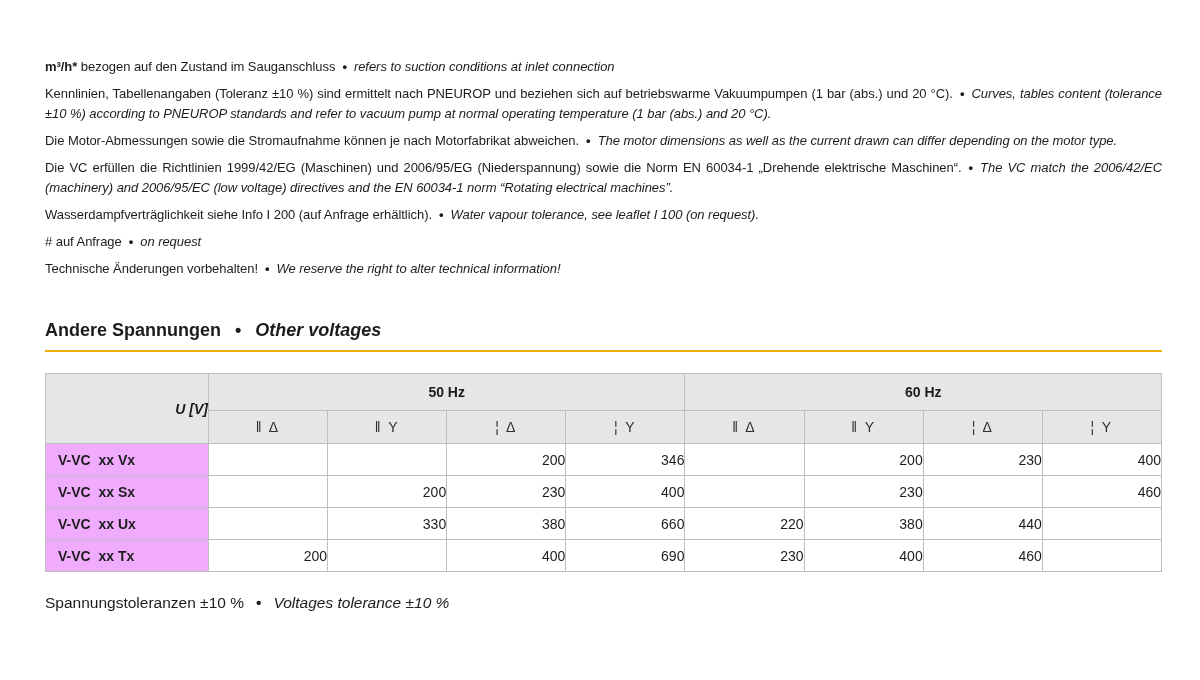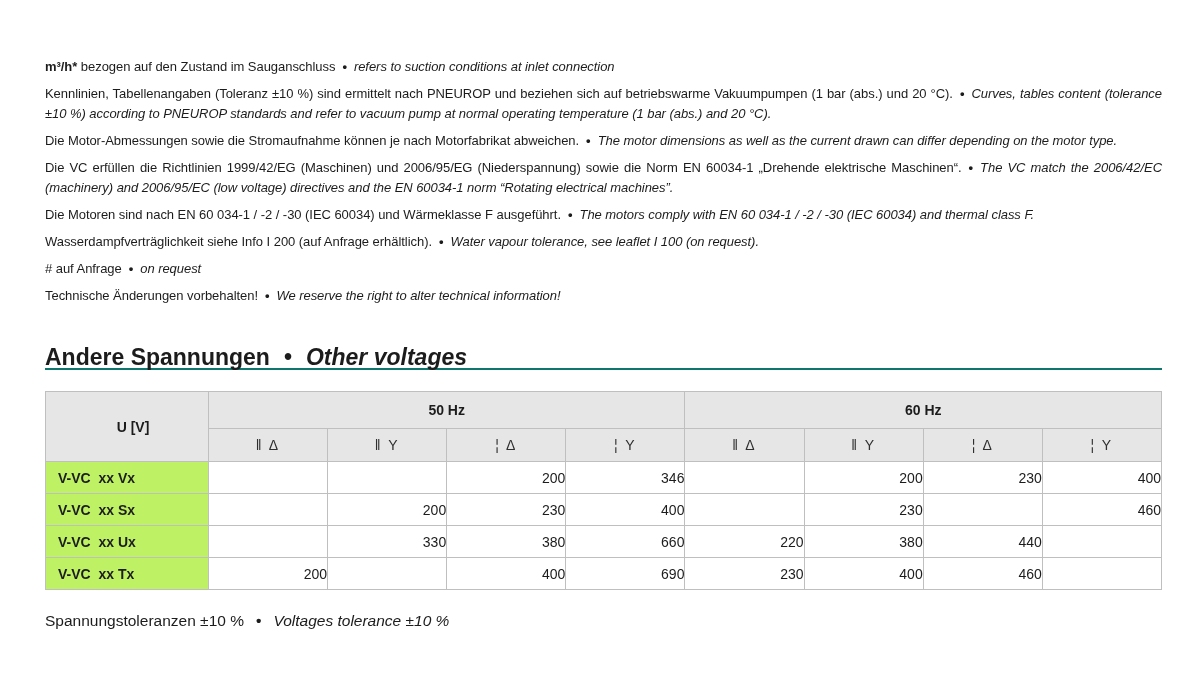--- a/index.html
+++ b/index.html
@@ -24,65 +24,67 @@
   .notes em, .heading em, .footer-note em { font-style: italic; }
   .sep {
     font-style: normal;
     font-weight: bold;
     margin: 0 7px;
   }
 
   
   .heading {
     margin-top: 40px;
-    font-size: 23px;
+    font-size: 18px;
     font-weight: bold;
     line-height: 22px;
-    border-bottom: 2px solid #0f766e;
+    padding-bottom: 9px;
+    border-bottom: 2px solid #eab308;
   }
   .heading .sep { margin: 0 14px; }
 
   
   table.voltages {
     margin-top: 21px;
     width: 100%;
     border-collapse: collapse;
     table-layout: fixed;
   }
   table.voltages th, table.voltages td {
     border: 1px solid #bfbfbf;
     font-size: 14px;
     vertical-align: middle;
   }
   table.voltages thead th { background: #e6e6e6; }
   th.corner {
-    text-align: center;
+    text-align: right;
     padding-left: 12px;
     font-weight: bold;
     font-size: 16px;
+    font-style: italic;
   }
   th.freq {
     height: 37px;
     text-align: center;
     font-weight: bold;
     font-size: 16px;
   }
   th.sub {
     height: 33px;
     text-align: center;
     font-weight: normal;
     color: #2f2f2f;
     letter-spacing: 2px;
   }
   tbody th.rowlabel {
     text-align: left;
     padding-left: 12px;
     font-weight: bold;
     white-space: pre-wrap;
-    background: #bef264;
+    background: #f0abfc;
     height: 32px;
   }
   tbody td {
     text-align: right;
     font-weight: normal;
     background: #ffffff;
     height: 32px;
   }
 
   
@@ -101,21 +103,20 @@
   <section class="notes">
 
     <p class="single"><span class="lead">m³/h*</span> <span>bezogen auf den Zustand im Sauganschluss</span><span class="sep">•</span><em>refers to suction conditions at inlet connection</em></p>
 
     <p><span>Kennlinien, Tabellenangaben (Toleranz ±10 %) sind ermittelt nach PNEUROP und beziehen sich auf betriebswarme Vakuumpumpen (1 bar (abs.) und 20 °C).</span><span class="sep">•</span><em>Curves, tables content (tolerance ±10 %) according to PNEUROP standards and refer to vacuum pump at normal operating temperature (1 bar (abs.) and 20 °C).</em></p>
 
     <p><span>Die Motor-Abmessungen sowie die Stromaufnahme können je nach Motorfabrikat abweichen.</span><span class="sep">•</span><em>The motor dimensions as well as the current drawn can differ depending on the motor type.</em></p>
 
     <p><span>Die VC erfüllen die Richtlinien 1999/42/EG (Maschinen) und 2006/95/EG (Niederspannung) sowie die Norm EN 60034-1 „Drehende elektrische Maschinen“.</span><span class="sep">•</span><em>The VC match the 2006/42/EC (machinery) and 2006/95/EC (low voltage) directives and the EN 60034-1 norm “Rotating electrical machines”.</em></p>
 
-    <p class="single"><span>Die Motoren sind nach EN 60 034-1 / -2 / -30 (IEC 60034) und Wärmeklasse F ausgeführt.</span><span class="sep">•</span><em>The motors comply with EN 60 034-1 / -2 / -30 (IEC 60034) and thermal class F.</em></p>
 
     <p class="single"><span>Wasserdampfverträglichkeit siehe Info I 200 (auf Anfrage erhältlich).</span><span class="sep">•</span><em>Water vapour tolerance, see leaflet I 100 (on request).</em></p>
 
     <p class="single"><span># auf Anfrage</span><span class="sep">•</span><em>on request</em></p>
 
     <p class="single"><span>Technische Änderungen vorbehalten!</span><span class="sep">•</span><em>We reserve the right to alter technical information!</em></p>
 
   </section>
 
   <h2 class="heading"><span>Andere Spannungen</span><span class="sep">•</span><em>Other voltages</em></h2>

